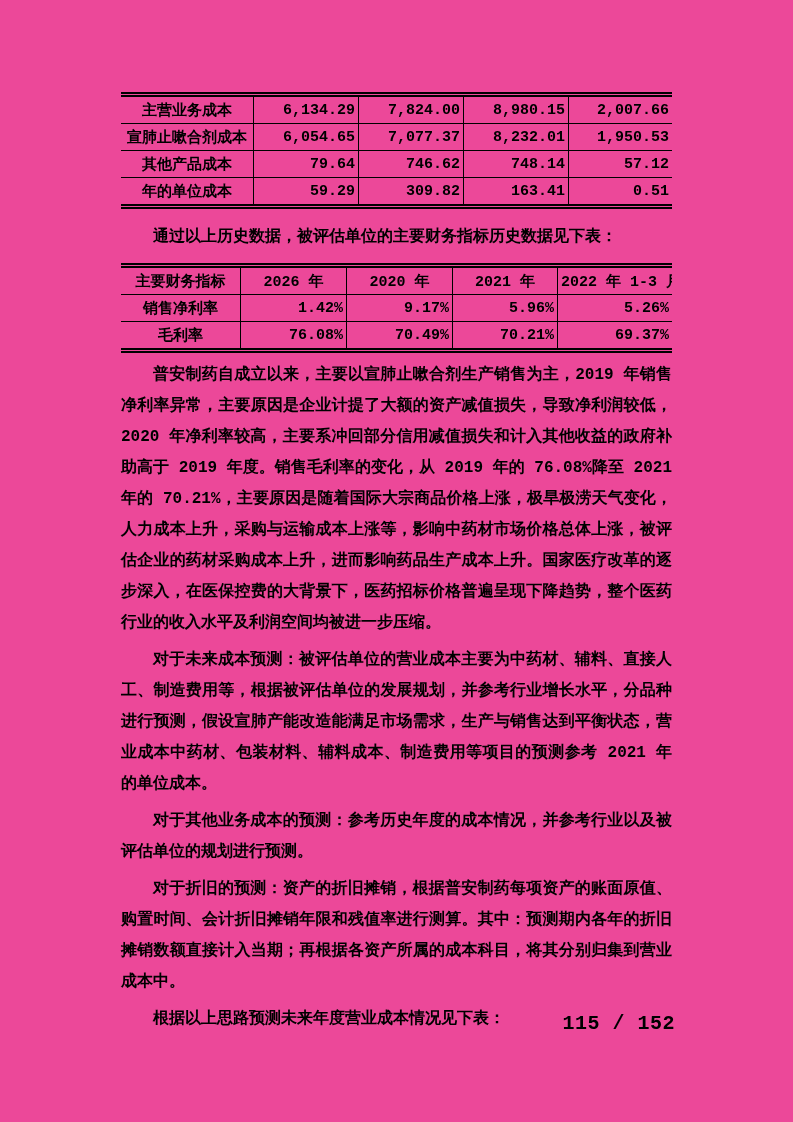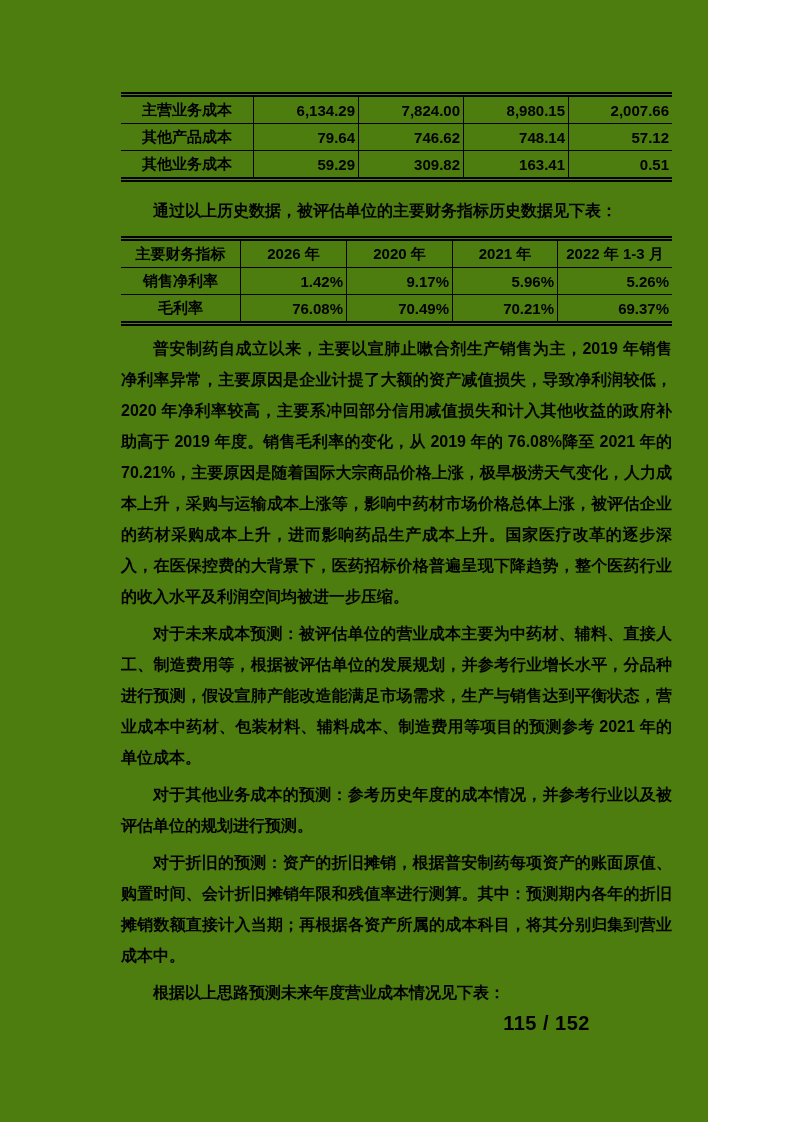--- a/index.html
+++ b/index.html
@@ -2,25 +2,25 @@
 <html><head>
 <meta charset="utf-8">
 <style>
   html, body {
     margin: 0;
     padding: 0;
     background: #ffffff;
   }
   .page {
     position: relative;
-    width: 708px;
+    width: 793px;
     height: 1122px;
-    background: #4d7c0f;
+    background: #ec4899;
     color: #000000;
-    font-family: Liberation Sans, sans-serif;
+    font-family: Liberation Mono, monospace;
     overflow: hidden;
   }
   .content {
     position: absolute;
     left: 121px;
     top: 92px;
     width: 551px;
   }
   table.tbl {
     width: 551px;
@@ -80,28 +80,35 @@
       </colgroup>
       <tbody>
         <tr>
           <td class="cell-label">主营业务成本</td>
           <td class="cell-num">6,134.29</td>
           <td class="cell-num">7,824.00</td>
           <td class="cell-num">8,980.15</td>
           <td class="cell-num">2,007.66</td>
         </tr>
         <tr>
+          <td class="cell-label">宣肺止嗽合剂成本</td>
+          <td class="cell-num">6,054.65</td>
+          <td class="cell-num">7,077.37</td>
+          <td class="cell-num">8,232.01</td>
+          <td class="cell-num">1,950.53</td>
+        </tr>
+        <tr>
           <td class="cell-label">其他产品成本</td>
           <td class="cell-num">79.64</td>
           <td class="cell-num">746.62</td>
           <td class="cell-num">748.14</td>
           <td class="cell-num">57.12</td>
         </tr>
         <tr>
-          <td class="cell-label">其他业务成本</td>
+          <td class="cell-label">年的单位成本</td>
           <td class="cell-num">59.29</td>
           <td class="cell-num">309.82</td>
           <td class="cell-num">163.41</td>
           <td class="cell-num">0.51</td>
         </tr>
       </tbody>
     </table>
 
     <p class="para intro">通过以上历史数据，被评估单位的主要财务指标历史数据见下表：</p>
 

